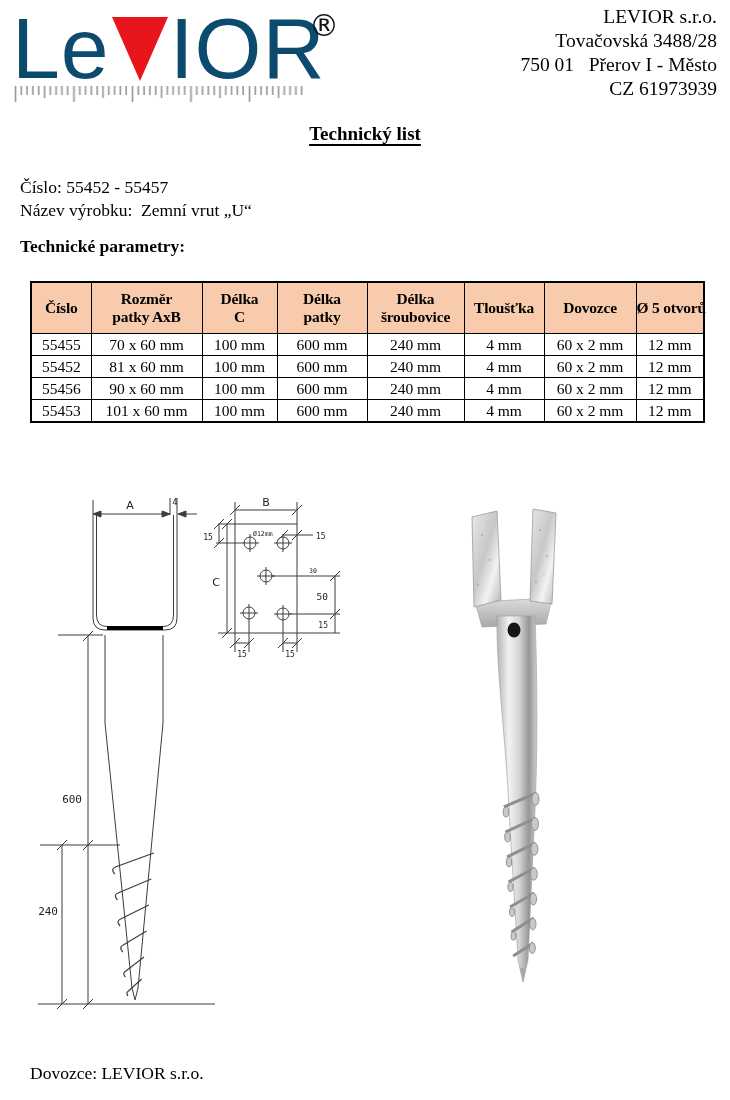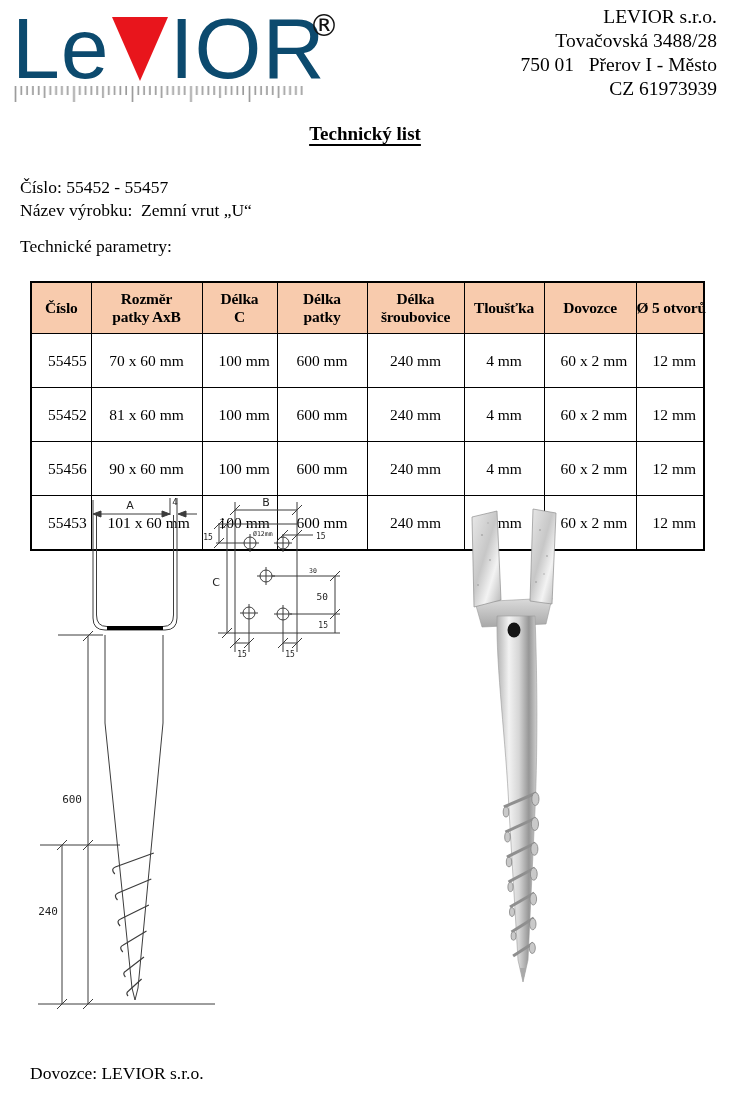--- a/index.html
+++ b/index.html
@@ -24,30 +24,30 @@
   
   .doc-title{position:absolute;left:0;top:123px;width:730px;text-align:center;
              font-size:19px;font-weight:bold;}
   .doc-title span{text-decoration:underline;text-decoration-thickness:2px;text-underline-offset:4px;}
 
   
   .info-line{position:absolute;left:20px;font-size:17.5px;white-space:pre;}
   .info-line b{font-weight:normal;}
   .line-cislo{top:177px;}
   .line-nazev{top:200px;}
-  .line-params{top:236px;font-weight:normal;}
+  .line-params{top:236px;font-weight:bold;}
 
   
   .params-table{position:absolute;left:30px;top:281px;border-collapse:collapse;
                 table-layout:fixed;width:673px;border:2px solid #000;}
   .params-table th{background:#f8cbad;height:50px;font-size:15.5px;font-weight:bold;
                    border:1.5px solid #000;padding:0;text-align:center;vertical-align:middle;
                    letter-spacing:-0.2px;}
   .params-table th div{line-height:1.15;white-space:nowrap;}
-  .params-table td{height:21px;font-size:15.5px;border:1.5px solid #000;padding:16px;
+  .params-table td{height:21px;font-size:15.5px;border:1.5px solid #000;padding:0;
                    text-align:center;vertical-align:middle;white-space:nowrap;}
 
   
   .figure-svg{position:absolute;left:20px;top:490px;}
 
   
   .footer-line{position:absolute;left:30px;top:1063px;font-size:17.5px;}
 </style>
 </head>
 <body>

